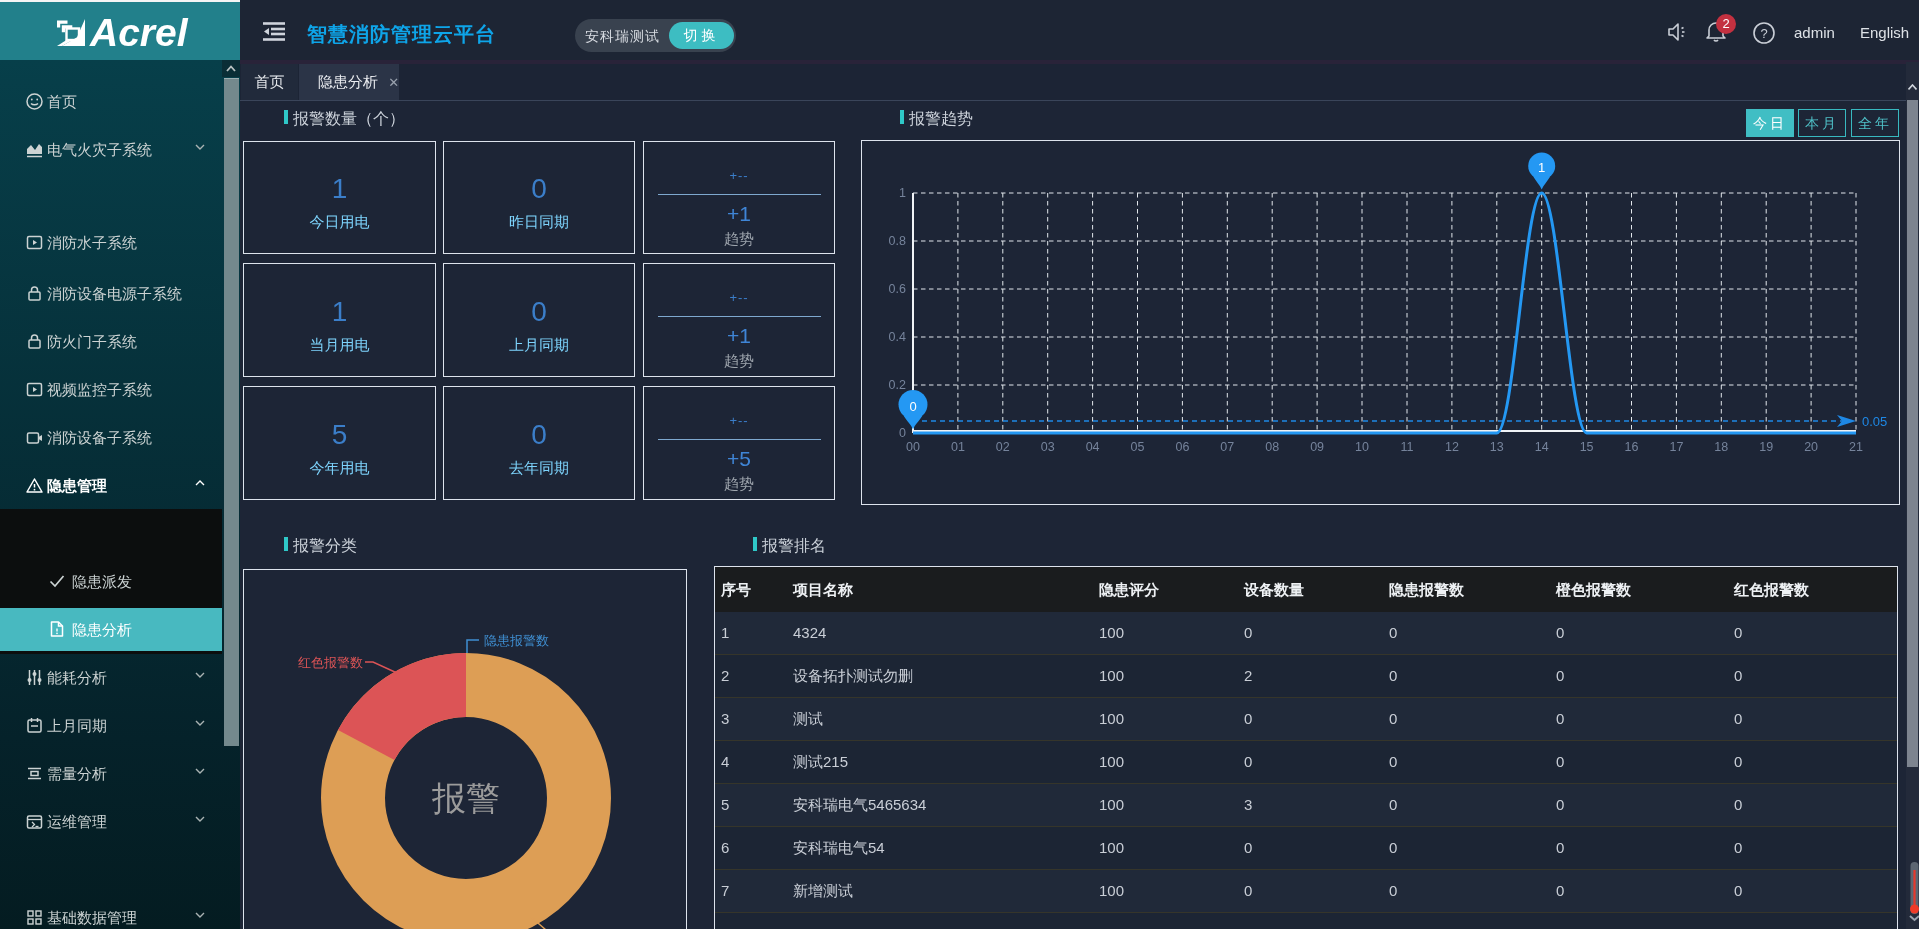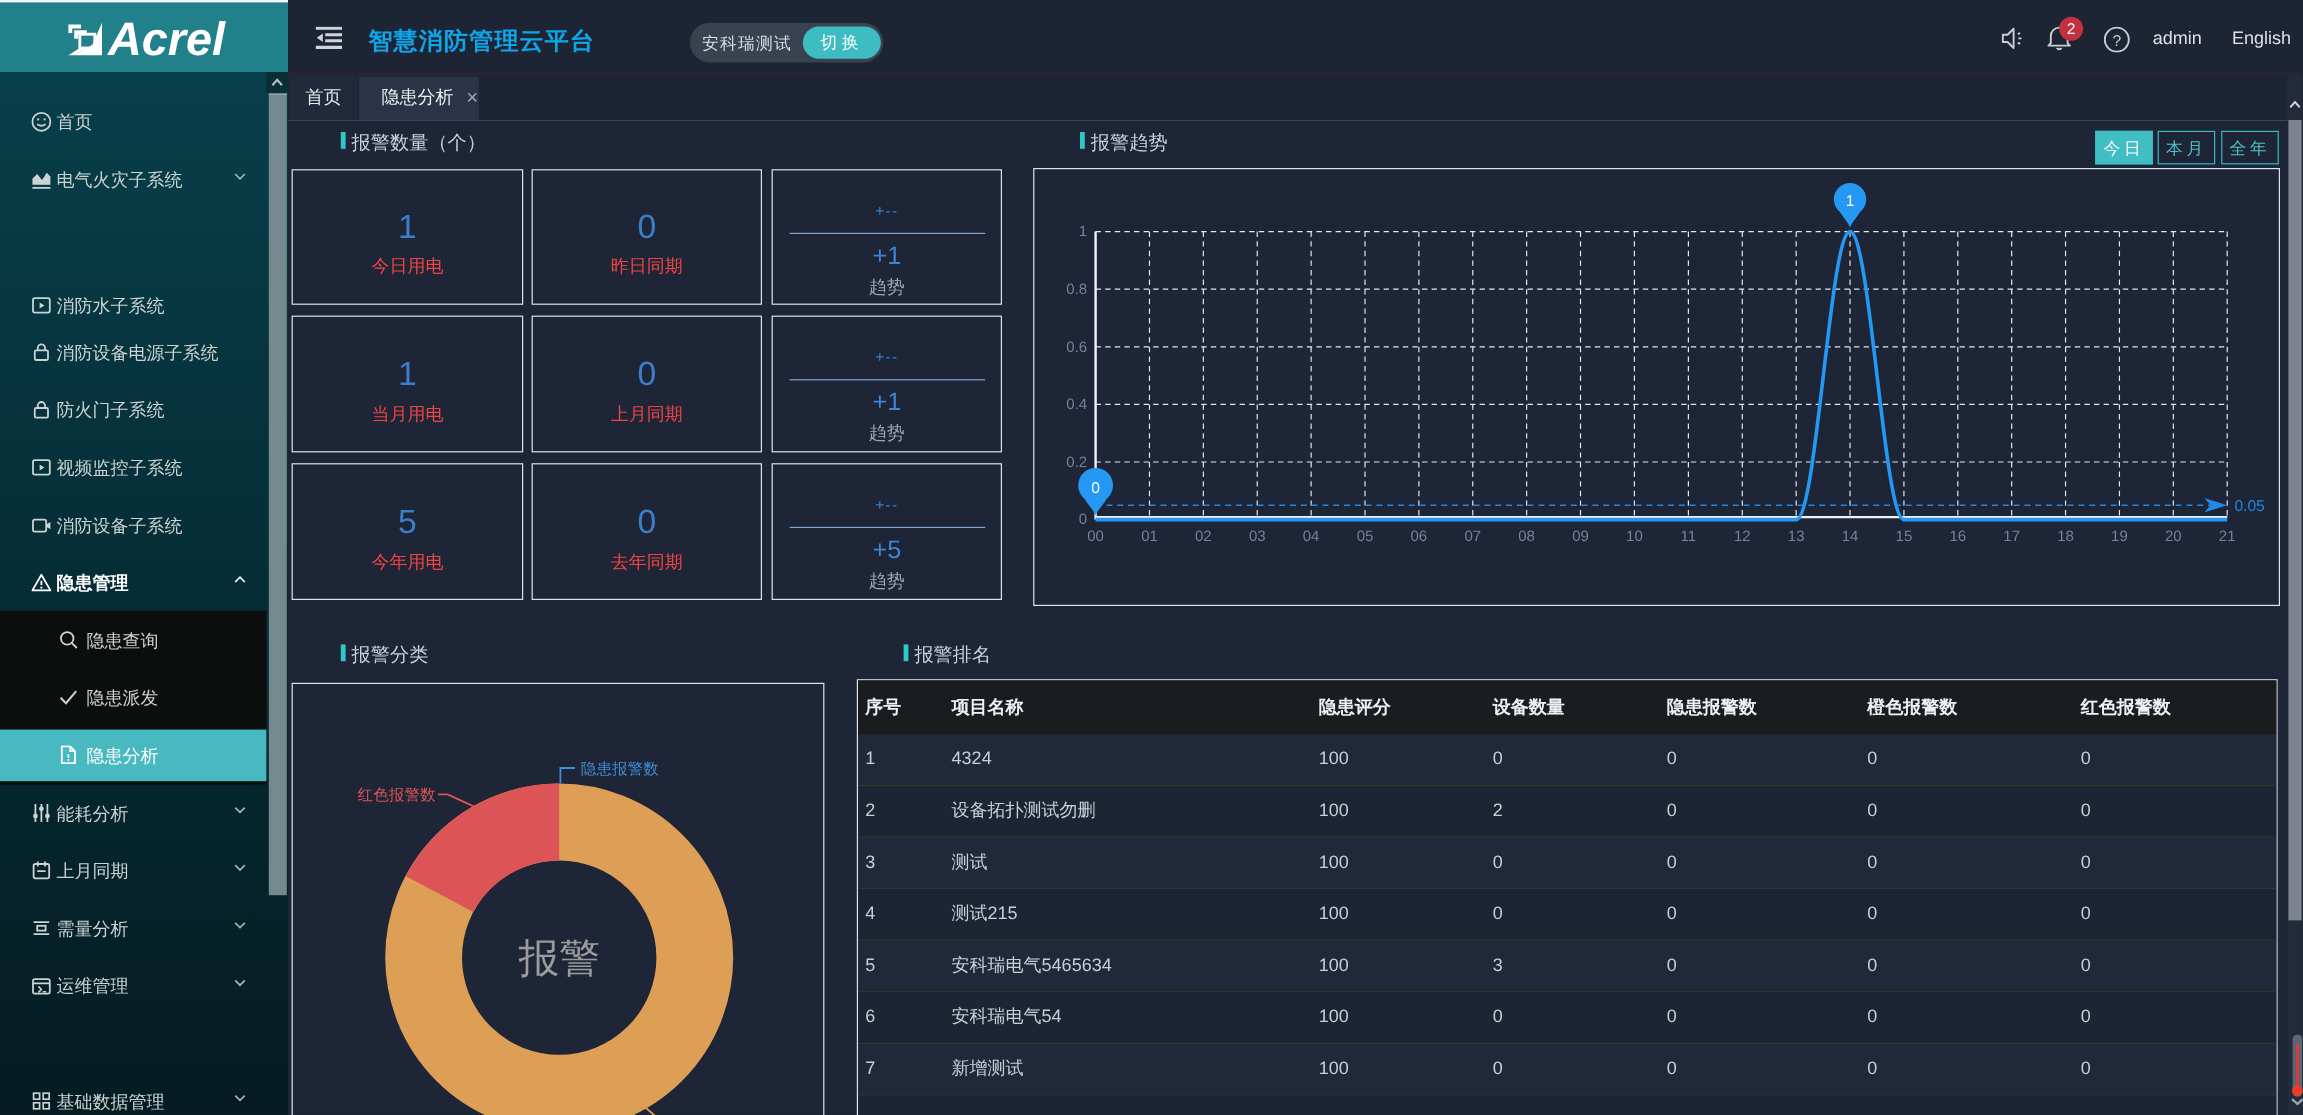--- a/index.html
+++ b/index.html
@@ -34,21 +34,21 @@
 #topband{position:absolute;left:240px;top:60px;width:1679px;height:4px;background:#292339;}
 #tabbar{position:absolute;left:240px;top:64px;width:1679px;height:37px;background:#1c2435;border-bottom:1px solid #3a455a;}
 #tab1{position:absolute;left:1px;top:0;width:57px;height:36px;background:#212a3b;color:#e6e9ed;font-size:15px;text-align:center;line-height:36px;}
 #tab2{position:absolute;left:59px;top:0;width:100px;height:36px;background:#2b3447;color:#eceef2;font-size:15px;line-height:36px;white-space:nowrap;overflow:hidden;}
 
 #main{position:absolute;left:240px;top:101px;width:1666px;height:828px;background:#1d2536;}
 .sectitle{position:absolute;font-size:16px;color:#ccd2da;margin-left:41px;}
 .sectitle .bar{position:absolute;left:-9.5px;top:1px;width:4px;height:14px;background:#2fc8c8;}
 .card{position:absolute;border:1.4px solid #dde3ed;}
 .card .num{position:absolute;width:100%;text-align:center;font-size:28px;color:#3b7ec9;}
-.card .lbl{position:absolute;width:100%;text-align:center;font-size:15px;color:#ef4444;}
+.card .lbl{position:absolute;width:100%;text-align:center;font-size:15px;color:#7dd3fc;}
 .tcard .plus{position:absolute;width:100%;text-align:center;top:26px;font-size:13px;color:#3b7ec9;letter-spacing:1px;}
 .tcard .line{position:absolute;left:14px;right:13px;top:52px;height:1px;background:#7ea8cf;}
 .tcard .pn{position:absolute;width:100%;text-align:center;top:60px;font-size:21px;color:#3f85d6;}
 .tcard .ts{position:absolute;width:100%;text-align:center;top:88px;font-size:15px;color:#9fa6ae;}
 .chartbtn{position:absolute;top:109px;width:48px;height:28px;border:1.4px solid #38b9c0;color:#4fc0c7;font-size:14px;text-align:center;line-height:26px;letter-spacing:3px;}
 #btn1{left:1746px;background:#40bec4;color:#fff;border-color:#40bec4;}
 #btn2{left:1798px;}
 #btn3{left:1851px;}
 #chartpanel{position:absolute;left:861px;top:140px;width:1039px;height:365px;border:1.4px solid #dde3ed;}
 #donutpanel{position:absolute;left:243px;top:569px;width:444px;height:368px;border:1.4px solid #dde3ed;}
@@ -125,21 +125,21 @@
   <div class="mitem" style="top:65px;">
     <svg class="micon" width="17" height="17" viewBox="0 0 17 17">
         <path d="M1 13 V8 L5 4 L9 9 L13 3 L16 6 V13 Z" fill="#ccd3d3"></path>
         <line x1="1" y1="15.5" x2="16" y2="15.5" stroke="#ccd3d3" stroke-width="1.5"></line>
       </svg>
     <span class="mtext">电气火灾子系统</span>
     <svg class="chev" width="12" height="12" viewBox="0 0 12 12">
         <path d="M2 4 L6 8 L10 4" fill="none" stroke="#aab3b3" stroke-width="1.4"></path>
       </svg>
   </div>
-  <div class="mitem" style="top:170px;">
+  <div class="mitem" style="top:158px;">
     <svg class="micon" width="17" height="17" viewBox="0 0 17 17">
         <rect x="1.5" y="2.5" width="14" height="12" rx="1.5" fill="none" stroke="#ccd3d3" stroke-width="1.5"></rect>
         <path d="M7 6 L11 8.5 L7 11 Z" fill="#ccd3d3"></path>
       </svg>
     <span class="mtext">消防水子系统</span>
   </div>
   <div class="mitem" style="top:209px;">
     <svg class="micon" width="17" height="17" viewBox="0 0 17 17">
         <rect x="3" y="7" width="11" height="8" rx="1" fill="none" stroke="#ccd3d3" stroke-width="1.5"></rect>
         <path d="M5.5 7 V5 a3 3 0 0 1 6 0 v2" fill="none" stroke="#ccd3d3" stroke-width="1.5"></path>
@@ -172,27 +172,20 @@
         <path d="M8.5 2 L16 15 H1 Z" fill="none" stroke="#fff" stroke-width="1.5" stroke-linejoin="round"></path>
         <line x1="8.5" y1="7" x2="8.5" y2="10.5" stroke="#fff" stroke-width="1.5"></line>
         <circle cx="8.5" cy="12.7" r="0.9" fill="#fff"></circle>
       </svg>
     <span class="mtext">隐患管理</span>
     <svg class="chev" width="12" height="12" viewBox="0 0 12 12">
         <path d="M2 8 L6 4 L10 8" fill="none" stroke="#fff" stroke-width="1.4"></path>
       </svg>
   </div>
   <div id="submenu">
-    <div class="sitem" style="top:0px;">
-      <svg class="micon" width="16" height="16" viewBox="0 0 16 16">
-          <circle cx="7" cy="7" r="5.2" fill="none" stroke="#ccd3d3" stroke-width="1.5"></circle>
-          <line x1="11" y1="11" x2="15" y2="15" stroke="#ccd3d3" stroke-width="1.5"></line>
-        </svg>
-      <span class="mtext">隐患查询</span>
-    </div>
     <div class="sitem" style="top:48px;">
       <svg class="micon" width="16" height="16" viewBox="0 0 16 16">
           <path d="M1.5 8.5 L6 13 L14.5 3" fill="none" stroke="#ccd3d3" stroke-width="1.7"></path>
         </svg>
       <span class="mtext">隐患派发</span>
     </div>
     <div class="sitem" id="active">
       <svg class="micon" style="top:13px;" width="16" height="16" viewBox="0 0 16 16">
           <path d="M2.5 1 h7 l4 4 v10 h-11 z" fill="none" stroke="#fff" stroke-width="1.5" stroke-linejoin="round"></path>
           <path d="M9.5 1 v4 h4" fill="none" stroke="#fff" stroke-width="1.5"></path>

